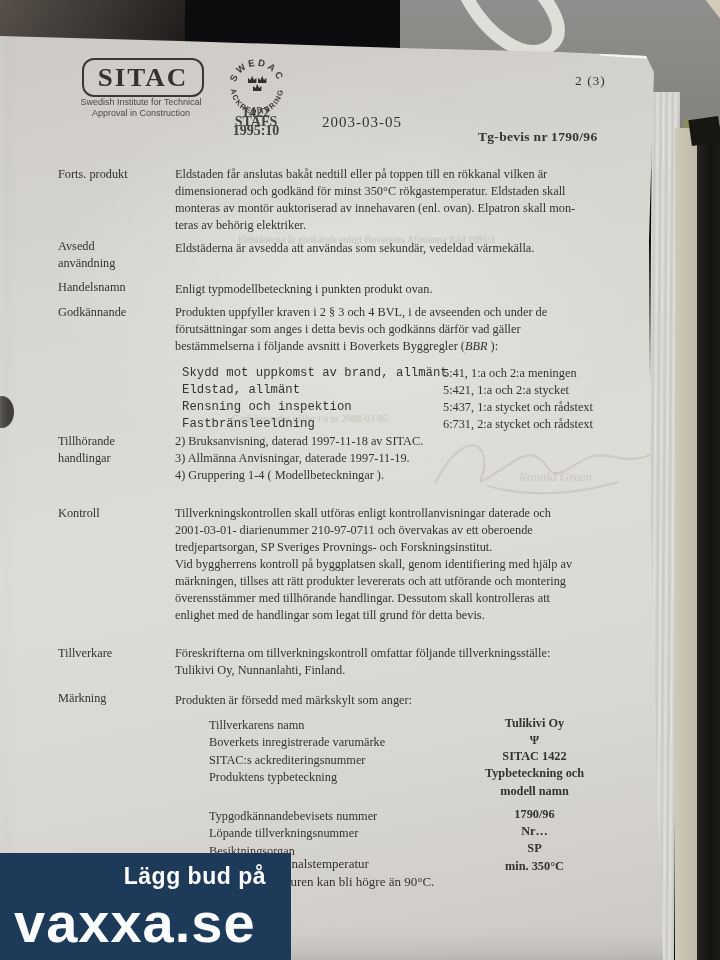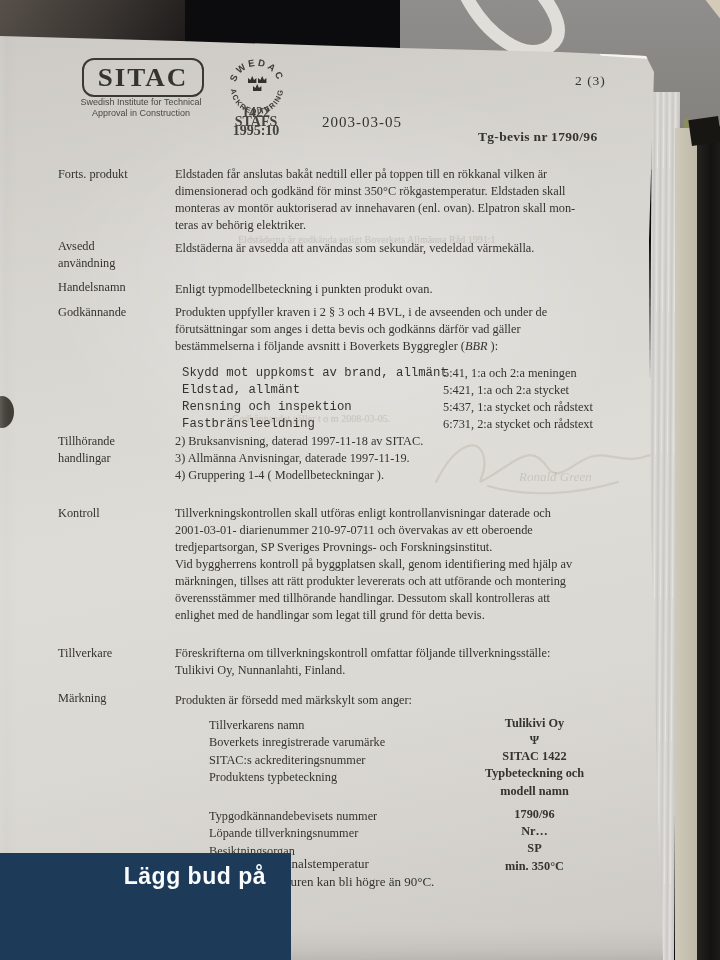--- a/index.html
+++ b/index.html
@@ -226,15 +226,16 @@
     <div class="mk-values" style="top:806px">
       <div class="line">1790/96</div>
       <div class="line">Nr…</div>
       <div class="line">SP</div>
       <div class="line">min. 350°C</div>
     </div>
   </div>
 
   <div class="watermark">
     <div class="wm-line1">Lägg bud på</div>
+    <div class="wm-line2">vaxxa.se</div>
   </div>
 
 </div>
 
 </body></html>

